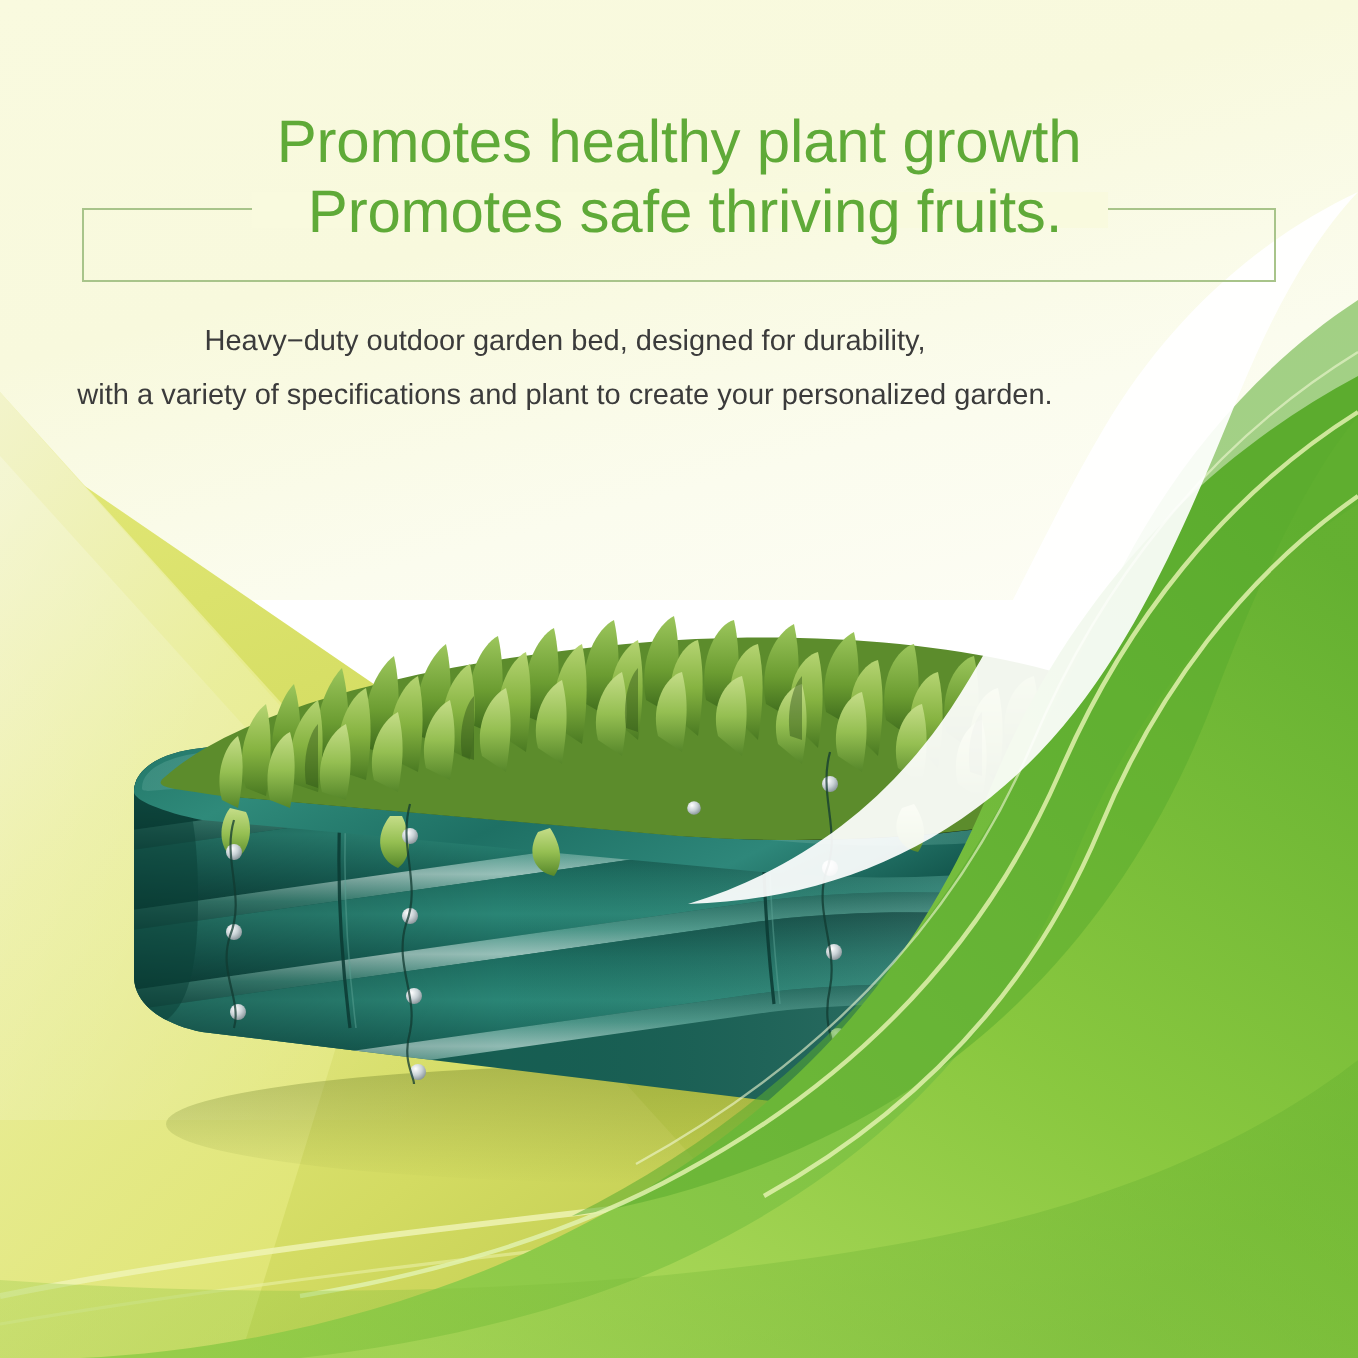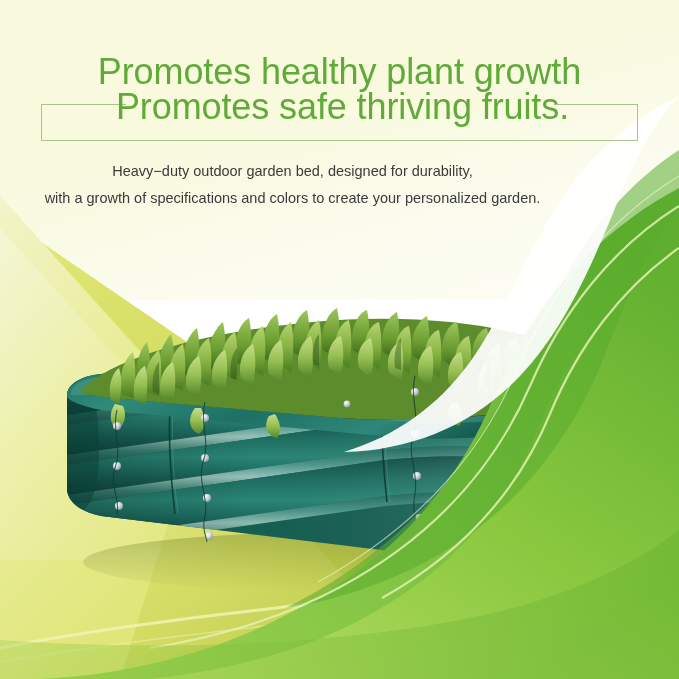--- a/index.html
+++ b/index.html
@@ -43,21 +43,21 @@
     position: absolute;
     left: 0;
     top: 0;
     width: 679px;
     z-index: 12;
   }
 
   .headline {
     text-align: center;
     color: #5faa38;
-    font-size: 36px;
+    font-size: 30px;
     line-height: 35px;
     font-weight: 400;
     letter-spacing: -0.1px;
     margin: 0;
     padding-top: 54px;
     white-space: nowrap;
   }
   .headline .line {
     display: block;
   }
@@ -81,21 +81,21 @@
     left: 126px;
     top: 96px;
     width: 428px;
     height: 18px;
     background: #f9fade;
     z-index: 9;
   }
 
   .subtitle {
     position: absolute;
-    left: 10px;
+    left: 0;
     top: 158px;
     width: 565px;
     text-align: center;
     color: #3b3b3b;
     font-size: 14.5px;
     line-height: 27px;
     z-index: 12;
   }
   .subtitle .sline { display: block; white-space: nowrap; }
 
@@ -177,21 +177,21 @@
 
   <div class="header">
     <div class="headline">
       <span class="line line1">Promotes healthy plant growth</span>
       <span class="line line2">Promotes safe thriving fruits.</span>
     </div>
   </div>
 
   <div class="subtitle">
     <span class="sline">Heavy−duty outdoor garden bed, designed for durability,</span>
-    <span class="sline">with a growth of specifications and colors to create your personalized garden.</span>
+    <span class="sline">with a variety of specifications and plant to create your personalized garden.</span>
   </div>
 
   <div class="product">
     <svg class="bed-svg" width="570" height="320" viewBox="0 0 570 320">
       <defs>
 
         <linearGradient id="ribDark" x1="0" y1="0" x2="0" y2="1">
           <stop offset="0" stop-color="#0e4a42"></stop>
           <stop offset="0.25" stop-color="#1d6e61"></stop>
           <stop offset="0.5" stop-color="#2b8878"></stop>

